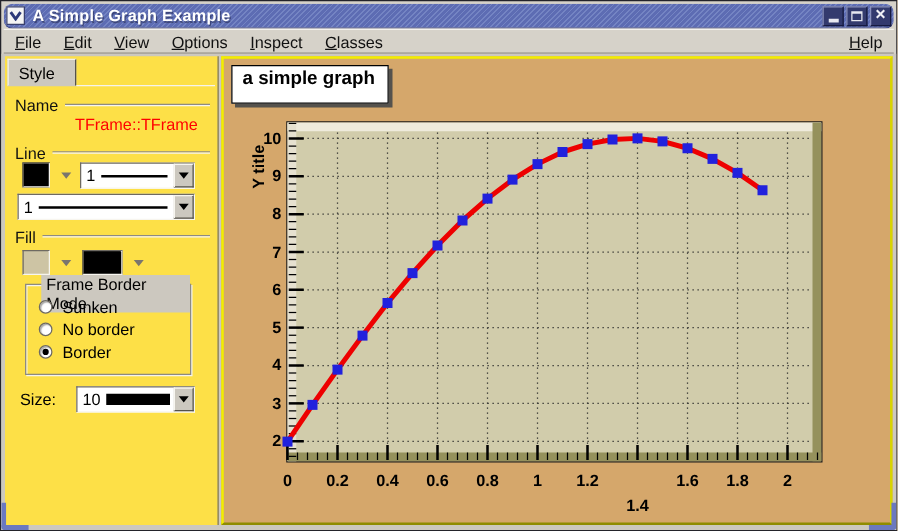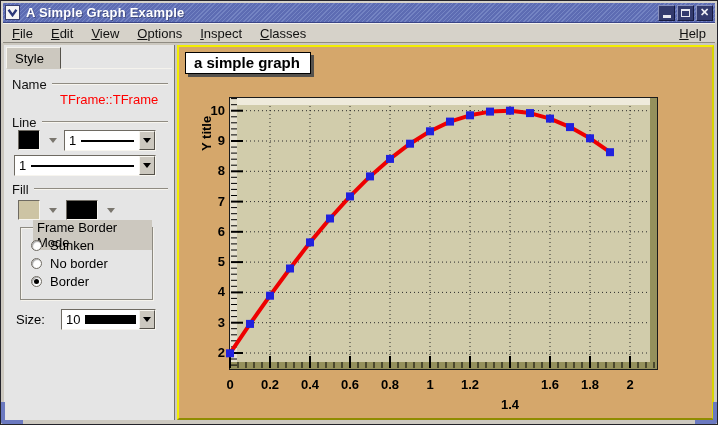--- a/index.html
+++ b/index.html
@@ -2,21 +2,21 @@
 <html><head>
 <meta charset="utf-8">
 <style>
   * { margin:0; padding:0; box-sizing:border-box; }
   html,body { width:718px; height:425px; font-family:"Liberation Sans", sans-serif; }
   .window { position:relative; width:718px; height:425px; background:#d6d2c9; border:1px solid #23232a; overflow:hidden; }
 
   
   .titlebar { position:absolute; left:2px; top:2px; right:2px; height:20px;
     background:repeating-linear-gradient(315deg,#7484c3 0 1px,#5d6cb3 1px 3px);
-    display:flex; align-items:center; border-bottom:1px solid #3a4587; }
+    display:flex; align-items:center; border-bottom:1px solid #3a4587;border-radius:7px; }
   .win-icon { width:15px; height:15px; margin-left:2px; background:#f4f4f4; border:1px solid #39406f; display:flex; align-items:center; justify-content:center; }
   .title-text { color:#ffffff; font-weight:bold; font-size:13px; margin-left:6px; letter-spacing:0.2px;
     text-shadow:1px 1px 0 rgba(0,0,20,0.35); }
   .win-btns { margin-left:auto; display:flex; gap:2px; margin-right:2px; }
   .wbtn { width:17px; height:16px; background:#333a6e; border:1px solid; border-color:#8a91bd #161a40 #161a40 #8a91bd;
     display:flex; align-items:center; justify-content:center; cursor:pointer; }
   .g-min { width:8px; height:3px; background:#e8e8f0; margin-top:7px; }
   .g-max { width:9px; height:8px; border:1px solid #e8e8f0; border-top-width:2px; }
   .g-close { color:#f0f0f6; font-size:11px; font-weight:bold; line-height:1; }
 
@@ -24,21 +24,21 @@
   .menubar { position:absolute; left:2px; top:22px; right:2px; height:20px; background:#d6d2c9;
     border-top:1px solid #f4f2ec; border-bottom:1px solid #8f8b82; display:flex; align-items:center; font-size:13px; }
   .menu-item { padding:2px 9px; color:#111; cursor:default; }
   .menu-item u { text-decoration:underline; }
   .menu-right { margin-left:auto; display:flex; }
 
   
   .content { position:absolute; left:0; top:42px; width:718px; height:383px; background:#ccc8bf; }
 
   
-  .panel { position:absolute; left:3px; top:2px; width:171px; bottom:6px; background:#e5e5e5; border-right:1px solid #77736b; }
+  .panel { position:absolute; left:3px; top:2px; width:171px; bottom:6px; background:#fde047; border-right:1px solid #77736b; }
   .tab { position:absolute; left:2px; top:2px; width:55px; height:22px; background:#ccc8bf;
     border:1px solid; border-color:#f5f3ed #55524b transparent #f5f3ed; font-size:13px;
     display:flex; align-items:center; padding-left:8px; cursor:pointer; }
   .tab-base { position:absolute; left:57px; top:23px; right:2px; height:1px; background:#f5f3ed; }
   .group-head { position:absolute; left:8px; right:6px; height:14px; display:flex; align-items:center; gap:5px; font-size:13px; color:#111; }
   .rule { flex:1; height:2px; border-top:1px solid #8f8b82; border-bottom:1px solid #f7f5ef; }
   .objname { position:absolute; left:8px; font-size:13px; color:#ff0000;margin-left:48px; }
   .swatch { position:absolute; height:20px; border:1px solid; border-color:#6e6a62 #f7f5ef #f7f5ef #6e6a62; cursor:pointer; }
   .arrow-sm { position:absolute; width:13px; height:20px; display:flex; align-items:center; justify-content:center; cursor:pointer; }
   .arrow-sm i { width:0; height:0; border-left:4px solid transparent; border-right:4px solid transparent; border-top:5px solid #7a766e; }
@@ -55,21 +55,21 @@
   .radio-row { position:absolute; left:10px; display:flex; align-items:center; gap:8px; font-size:13px; cursor:pointer; }
   .radio { width:11px; height:11px; border-radius:50%; background:#fff; border:1px solid #6e6a62;
     box-shadow:inset 1px 1px 1px rgba(0,0,0,0.35); position:relative; }
   .radio.on::after { content:""; position:absolute; left:2px; top:2px; width:5px; height:5px; border-radius:50%; background:#000; }
   .size-label { position:absolute; left:12px; top:267px; font-size:13px; }
 
   
   .canvas { position:absolute; left:176px; top:2px; width:537px; height:375px; background:#d5a76b;
     border:2px solid #f2ee00; border-bottom-color:#8f8c00; border-right-color:#d8d400; }
   .graph-title { position:absolute; left:6px; top:5px; background:#ffffff; border:1px solid #000;
-    padding:1px 10px 2px 8px; font-size:15px; font-weight:bold; box-shadow:3px 3px 0 #55524d; }
+    padding:1px 10px 11px 8px; font-size:15px; font-weight:bold; box-shadow:3px 3px 0 #55524d; }
   .frame { position:absolute; left:51px; top:51px; width:427px; height:271px; background:#d1ccab; outline:1px solid #1b1b1b; }
   .bev { position:absolute; }
   .bev.t { left:0; top:0; right:0; height:7px; background:#efebdc; }
   .bev.l { left:0; top:0; bottom:0; width:7px; background:#e6e1d0; }
   .bev.b { left:0; bottom:0; right:0; height:7px; background:#95915c; }
   .bev.r { right:0; top:0; bottom:0; width:7px; background:#95915c; }
   .frame svg { position:absolute; left:0; top:0; overflow:visible; }
   .xtick-label { position:absolute; width:40px; text-align:center; font-size:13px; font-weight:bold; color:#000; }
   .ytick-label { position:absolute; left:4px; width:42px; text-align:right; font-size:13px; font-weight:bold; color:#000; }
   .x-title { position:absolute; left:440px; top:350px; font-size:13px; font-weight:bold;margin-top:27px; }

